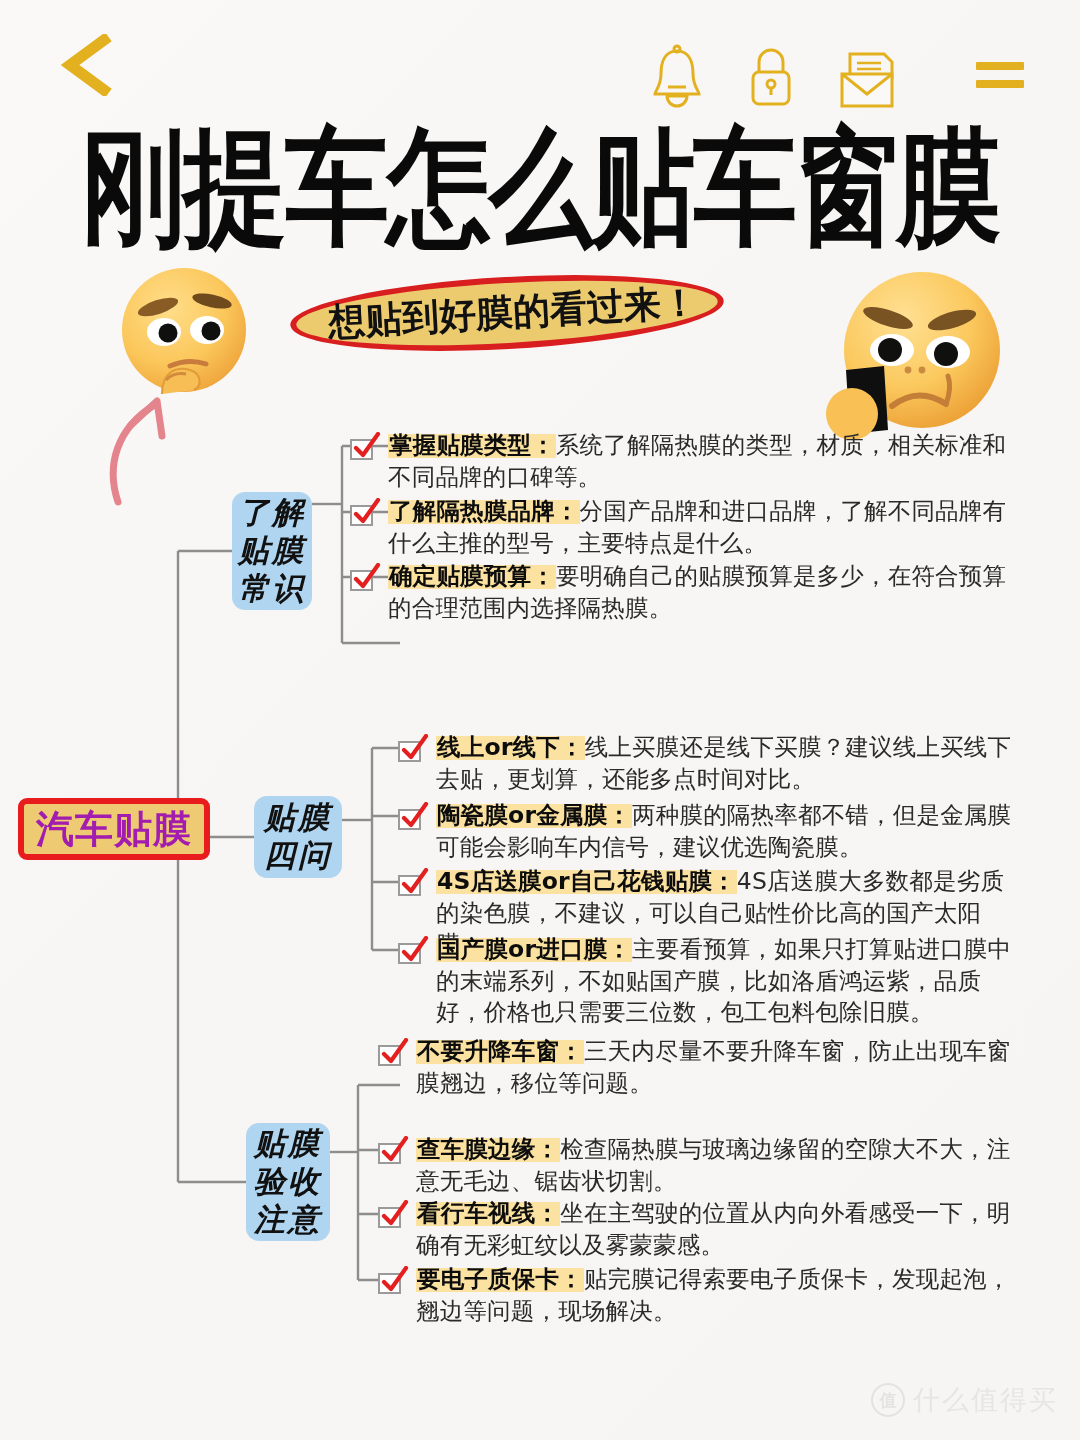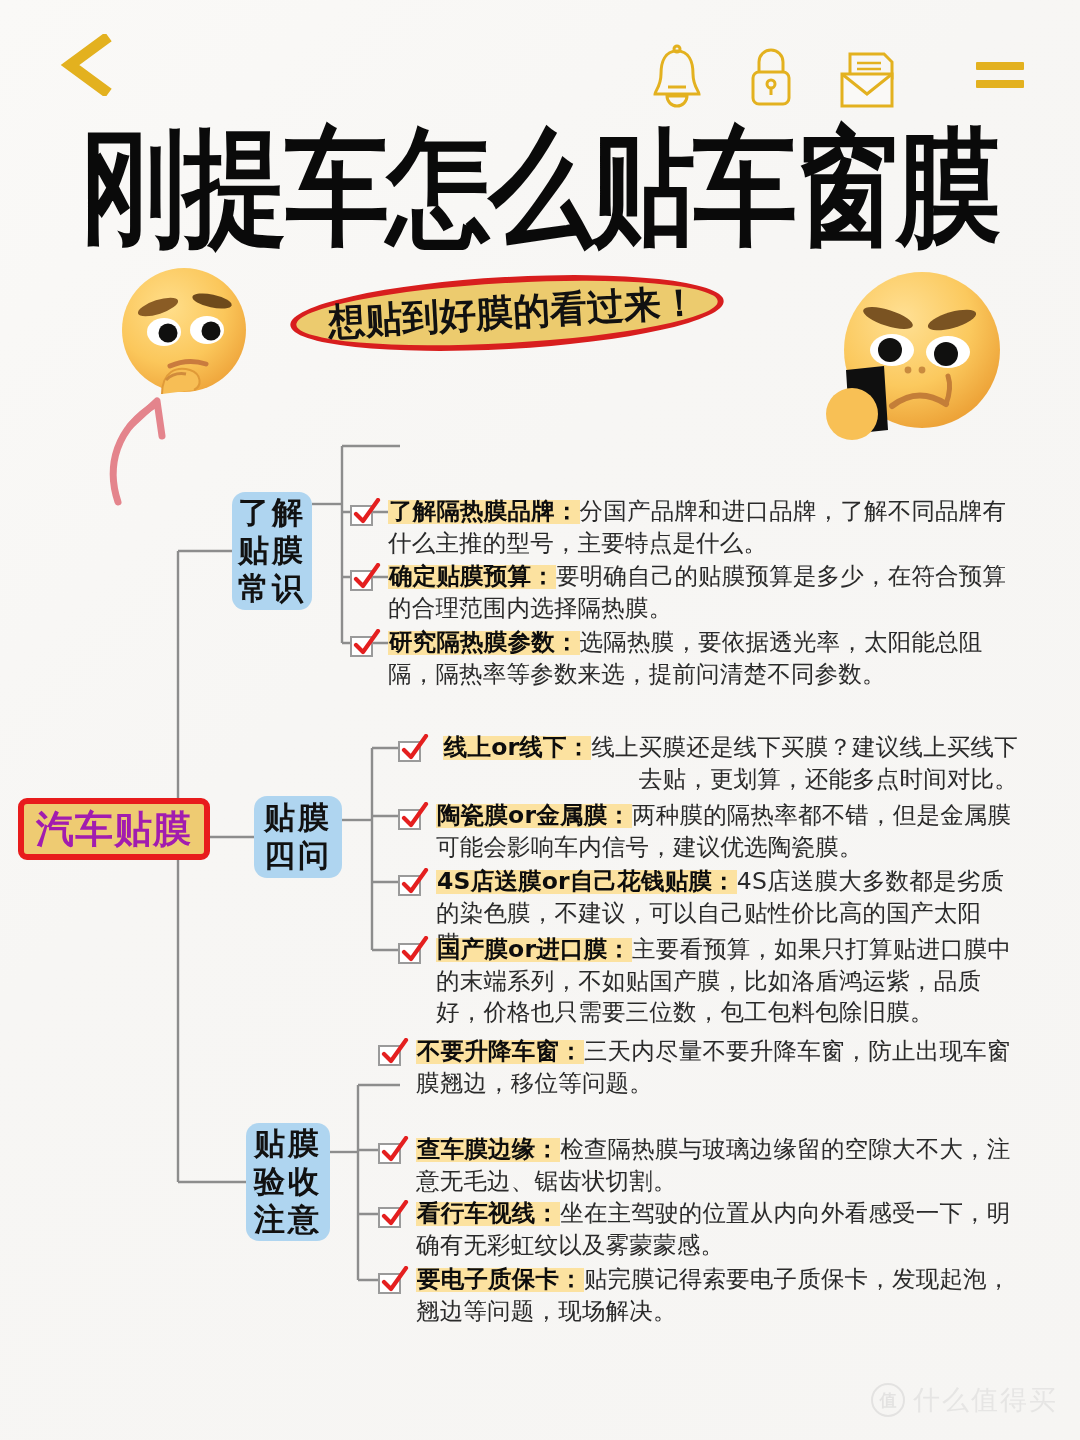--- a/index.html
+++ b/index.html
@@ -162,20 +162,21 @@
     display: flex;
     flex-direction: column;
     align-items: center;
     justify-content: center;
     font-size: 31px;
     line-height: 38px;
     font-weight: 700;
     color: #111;
     letter-spacing: 3px;
     text-align: center;
+    font-style: italic;
   }
   .branch-1 { left: 232px; top: 492px;  width: 80px; height: 118px; }
   .branch-2 { left: 254px; top: 796px;  width: 88px; height: 82px; }
   .branch-3 { left: 246px; top: 1123px; width: 84px; height: 118px; }
 
   
   .item {
     position: absolute;
     display: flex;
     align-items: flex-start;
@@ -399,20 +400,29 @@
     <span>贴膜</span>
     <span>四问</span>
   </div>
 
   <div class="branch-node branch-3">
     <span>贴膜</span>
     <span>验收</span>
     <span>注意</span>
   </div>
 
+  <div class="item" style="left:350px; top:430px; width:660px;">
+    <span class="checkbox">
+      <span class="box"></span>
+      <svg viewBox="0 0 30 30">
+          <polyline points="5,16 12,23 27,2" fill="none" stroke="#E41F1F" stroke-width="4.2" stroke-linecap="round" stroke-linejoin="round"></polyline>
+        </svg>
+    </span>
+    <span class="item-text"><b>掌握贴膜类型：</b><span>系统了解隔热膜的类型，材质，相关标准和不同品牌的口碑等。</span></span>
+  </div>
 
   <div class="item" style="left:350px; top:496px; width:660px;">
     <span class="checkbox">
       <span class="box"></span>
       <svg viewBox="0 0 30 30">
           <polyline points="5,16 12,23 27,2" fill="none" stroke="#E41F1F" stroke-width="4.2" stroke-linecap="round" stroke-linejoin="round"></polyline>
         </svg>
     </span>
     <span class="item-text"><b>了解隔热膜品牌：</b><span>分国产品牌和进口品牌，了解不同品牌有什么主推的型号，主要特点是什么。</span></span>
   </div>
@@ -420,31 +430,22 @@
   <div class="item" style="left:350px; top:561px; width:660px;">
     <span class="checkbox">
       <span class="box"></span>
       <svg viewBox="0 0 30 30">
           <polyline points="5,16 12,23 27,2" fill="none" stroke="#E41F1F" stroke-width="4.2" stroke-linecap="round" stroke-linejoin="round"></polyline>
         </svg>
     </span>
     <span class="item-text"><b>确定贴膜预算：</b><span>要明确自己的贴膜预算是多少，在符合预算的合理范围内选择隔热膜。</span></span>
   </div>
 
-  <div class="item" style="left:350px; top:627px; width:660px;">
-    <span class="checkbox">
-      <span class="box"></span>
-      <svg viewBox="0 0 30 30">
-          <polyline points="5,16 12,23 27,2" fill="none" stroke="#E41F1F" stroke-width="4.2" stroke-linecap="round" stroke-linejoin="round"></polyline>
-        </svg>
-    </span>
-    <span class="item-text"><b>研究隔热膜参数：</b><span>选隔热膜，要依据透光率，太阳能总阻隔，隔热率等参数来选，提前问清楚不同参数。</span></span>
-  </div>
-
-  <div class="item" style="left:398px; top:732px; width:620px;text-align:right;">
+
+  <div class="item" style="left:398px; top:732px; width:620px;">
     <span class="checkbox">
       <span class="box"></span>
       <svg viewBox="0 0 30 30">
           <polyline points="5,16 12,23 27,2" fill="none" stroke="#E41F1F" stroke-width="4.2" stroke-linecap="round" stroke-linejoin="round"></polyline>
         </svg>
     </span>
     <span class="item-text"><b>线上or线下：</b><span>线上买膜还是线下买膜？建议线上买线下去贴，更划算，还能多点时间对比。</span></span>
   </div>
 
   <div class="item" style="left:398px; top:800px; width:620px;">

